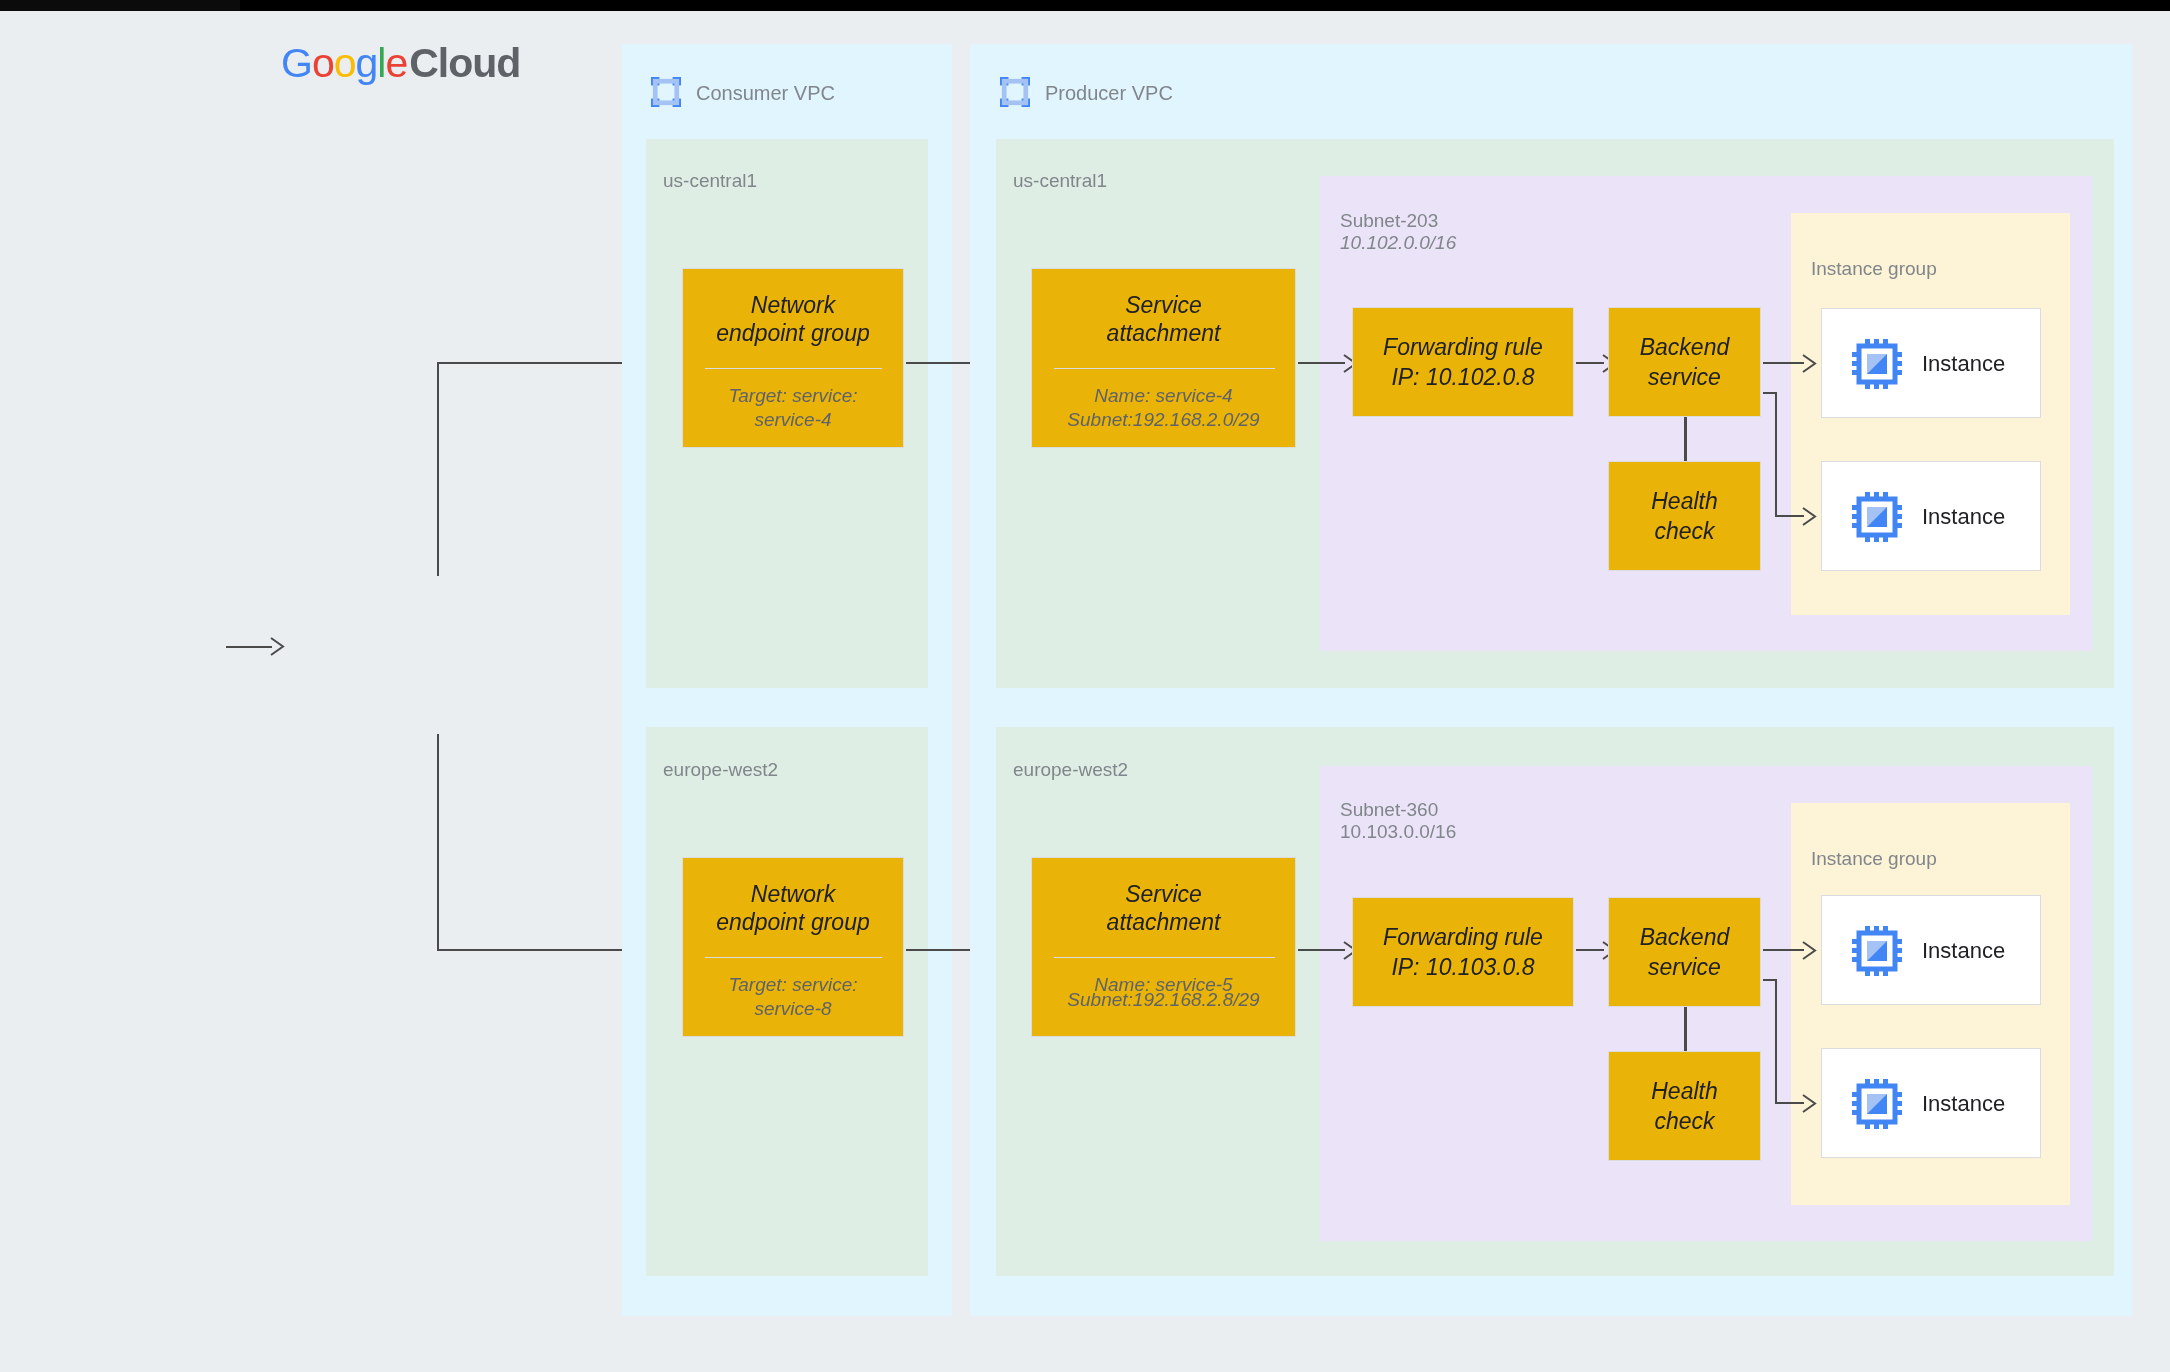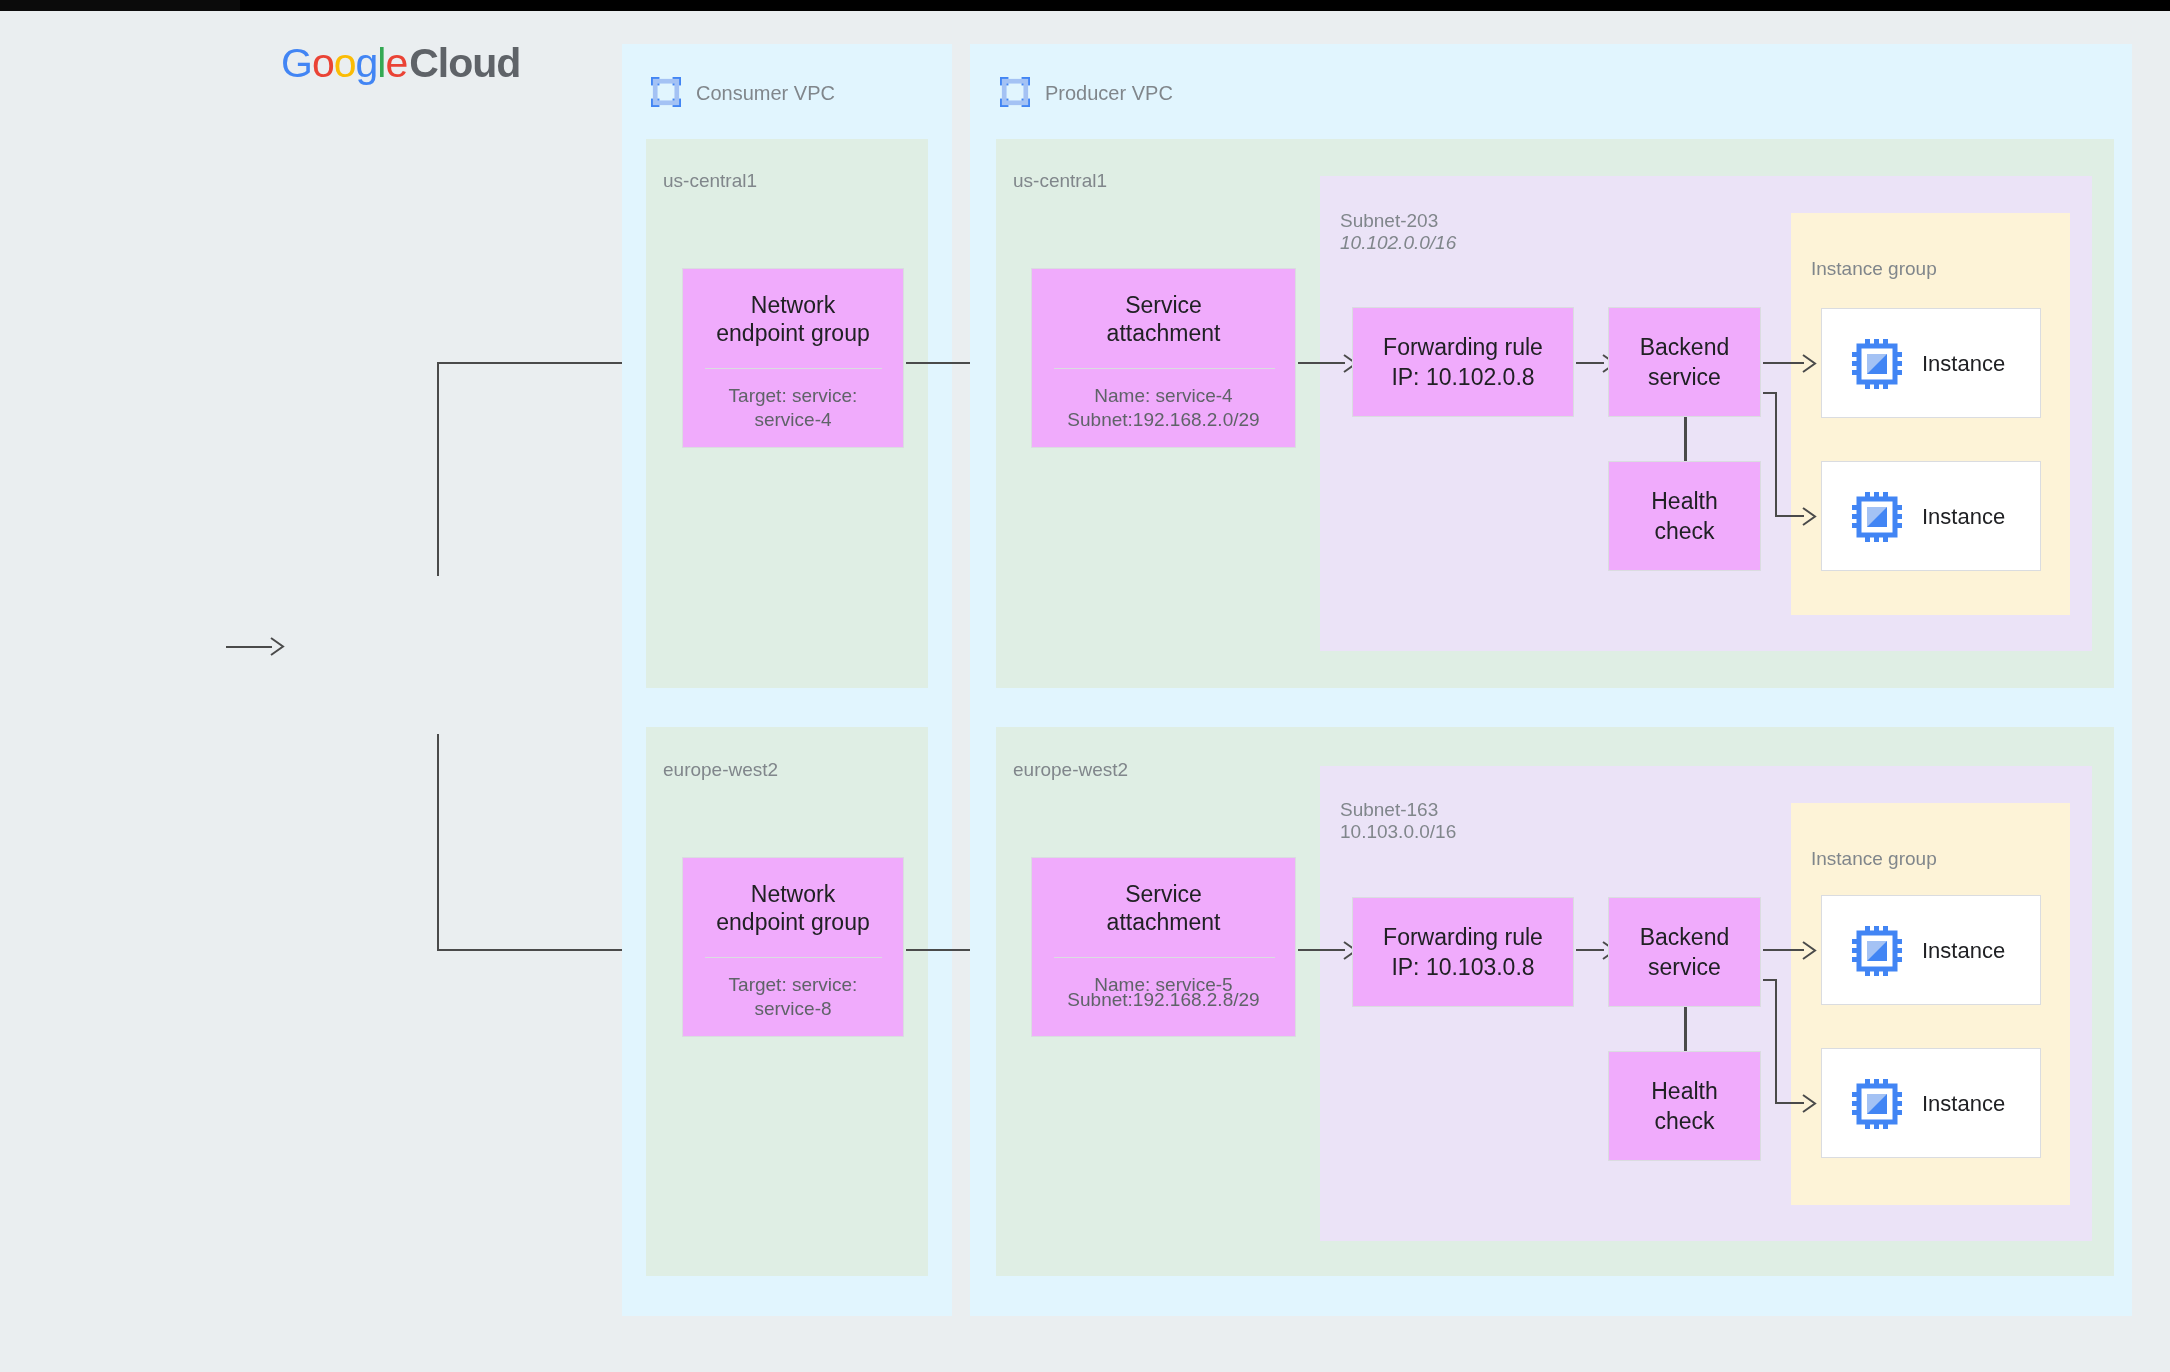--- a/index.html
+++ b/index.html
@@ -31,21 +31,21 @@
   .region{position:absolute;background:#dfeee4;}
   .region-label{position:absolute;color:#80868b;font-size:19px;white-space:nowrap;}
 
   .subnet{position:absolute;background:#ebe3f7;}
   .subnet-label{position:absolute;color:#80868b;font-size:19px;line-height:22px;white-space:nowrap;}
 
   .igroup{position:absolute;background:#fdf3d7;}
   .igroup-label{position:absolute;color:#80868b;font-size:19px;white-space:nowrap;}
 
   
-  .card{position:absolute;background:#f0abfc;border:1px solid #dadce0;box-sizing:border-box;}
+  .card{position:absolute;background:#eab308;border:1px solid #dadce0;box-sizing:border-box;font-style:italic;}
   .card-title{position:absolute;left:0;right:0;text-align:center;color:#202124;
               font-size:23px;line-height:28px;}
   .card-rule{position:absolute;height:1px;background:#dadce0;}
   .card-sub{position:absolute;left:0;right:0;text-align:center;color:#5f6368;
             font-size:19px;line-height:24px;}
 
   .card-row{position:absolute;background:#ffffff;border:1px solid #dadce0;box-sizing:border-box;}
   .row-label{position:absolute;color:#202124;font-size:22px;white-space:nowrap;}
 
   
@@ -246,21 +246,21 @@
 
   <div class="card" style="left:1031px;top:857px;width:265px;height:180px;">
     <div class="card-title" style="top:22px;">Service</div>
     <div class="card-title" style="top:50px;">attachment</div>
     <div class="card-rule" style="left:22px;top:99px;width:221px;"></div>
     <div class="card-sub" style="top:115px;">Name: service-5</div>
     <div class="card-sub" style="top:130px;">Subnet:192.168.2.8/29</div>
   </div>
 
   <div class="subnet" style="left:1320px;top:766px;width:772px;height:475px;"></div>
-  <div class="subnet-label" style="left:1340px;top:799px;">Subnet-163</div>
+  <div class="subnet-label" style="left:1340px;top:799px;">Subnet-360</div>
   <div class="subnet-label" style="left:1340px;top:821px;">10.103.0.0/16</div>
 
   <div class="lineH" style="left:1298px;top:949px;width:47px;"></div>
   <svg class="arrowhead" style="left:1343px;top:941px;" width="16" height="20">
     <polyline points="1,1 13,9.5 1,18" fill="none" stroke="#4a4a4a" stroke-width="2"></polyline>
   </svg>
 
   <div class="card" style="left:1352px;top:897px;width:222px;height:110px;">
     <div class="card-title" style="top:25px;">Forwarding rule</div>
     <div class="card-title" style="top:55px;">IP: 10.103.0.8</div>

